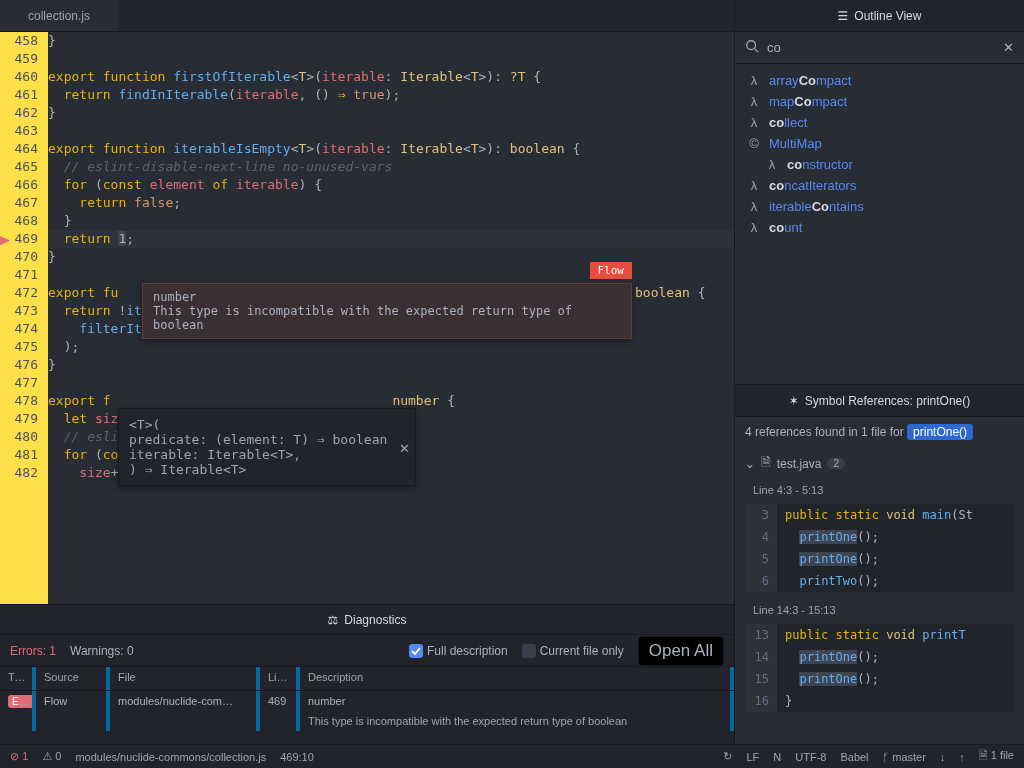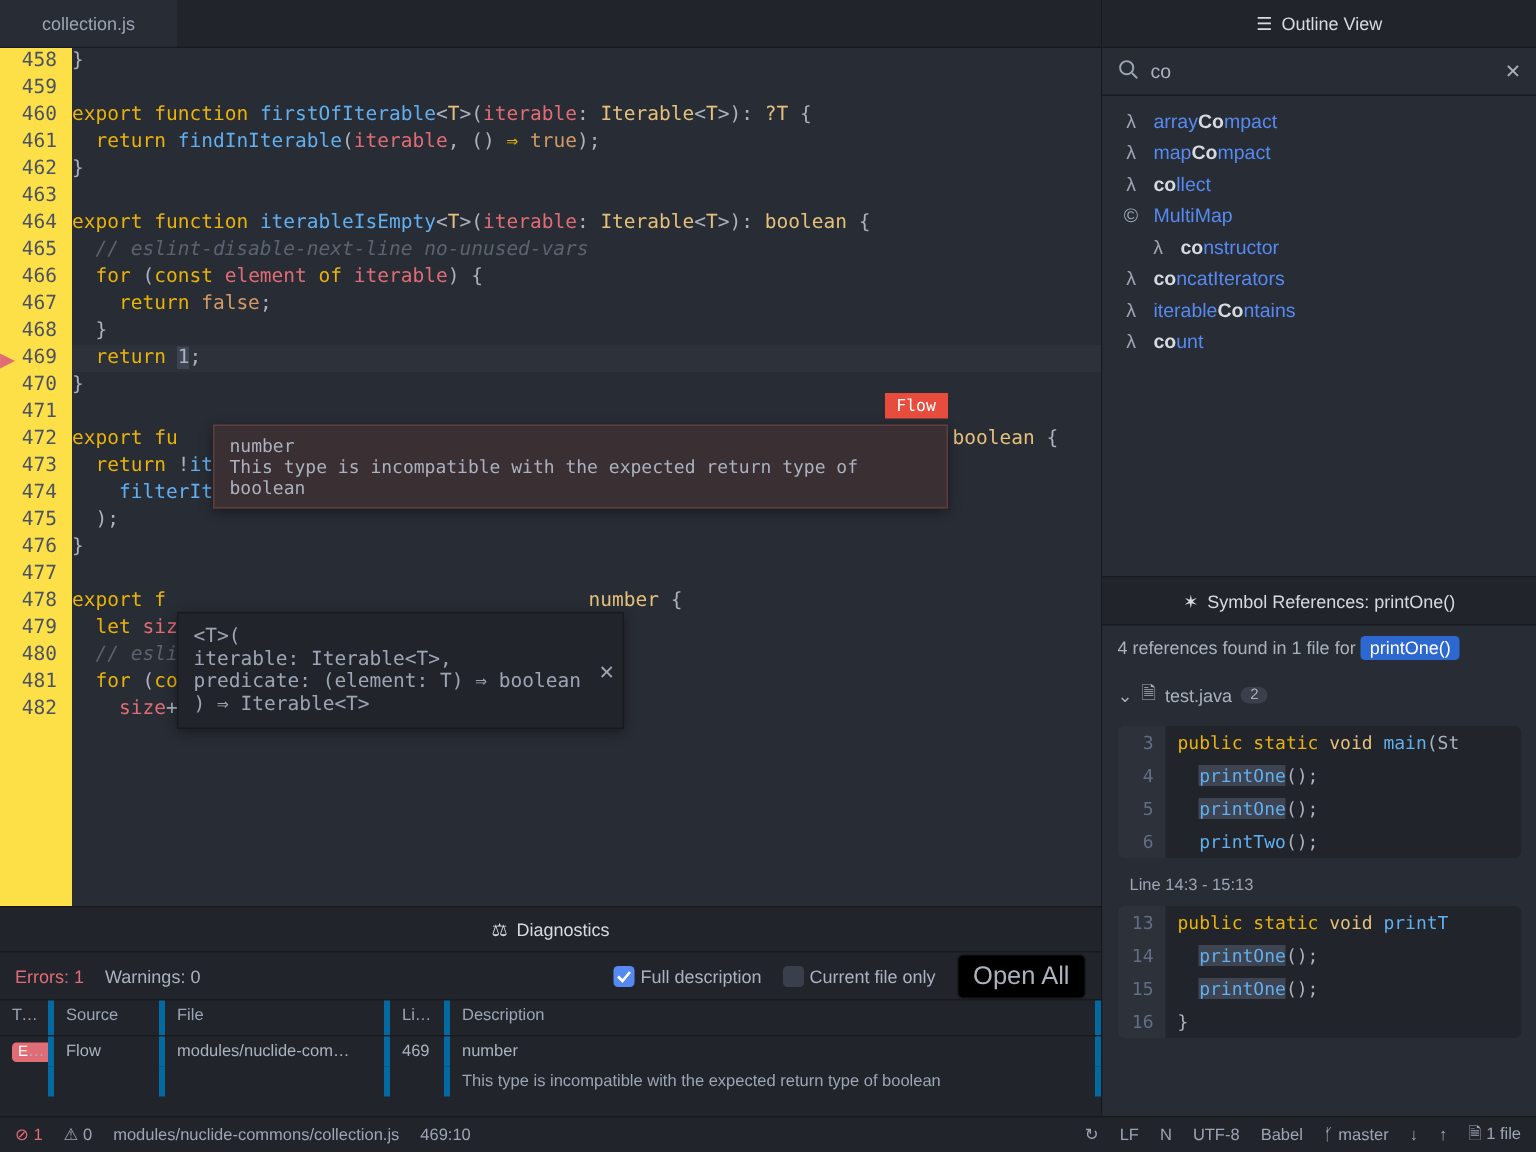--- a/index.html
+++ b/index.html
@@ -358,22 +358,22 @@
       <div class="error-popup mono">
         <div class="flow-badge">Flow</div>
         <div>number</div>
         <div>This type is incompatible with the expected return type of boolean</div>
       </div>
 
       <div class="sig-popup mono">
         <div class="close">✕</div>
         <div id="sig-lines">
             <div>&lt;T&gt;(</div>
+            <div>  predicate: (element: T) ⇒ boolean</div>
             <div>  iterable: Iterable&lt;T&gt;,</div>
-            <div>  predicate: (element: T) ⇒ boolean</div>
             <div>) ⇒ Iterable&lt;T&gt;</div>
           </div>
       </div>
     </div>
 
     <div class="diagnostics-panel">
       <div class="diag-header">
         <span>⚖</span>
         <span>Diagnostics</span>
       </div>
@@ -479,20 +479,21 @@
       <div class="ref-summary">
         <span>4 references found in 1 file for </span><span class="pill">printOne()</span>
       </div>
       <div class="ref-file-row">
         <span>⌄</span>
         <span>🗎</span>
         <span>test.java</span>
         <span class="count-badge">2</span>
       </div>
       <div id="ref-blocks">
+          <div class="ref-range">Line 4:3 - 5:13</div>
           <div class="code-snippet mono">
             <div class="snippet-line">
               <div class="ln">3</div>
               <div class="sc"><span class="kw">public </span><span class="kw">static </span><span class="typ">void </span><span class="fn">main</span><span class="punct">(St</span></div>
             </div>
             <div class="snippet-line">
               <div class="ln">4</div>
               <div class="sc"><span class="punct">  </span><span class="fn hl">printOne</span><span class="punct">();</span></div>
             </div>
             <div class="snippet-line">

